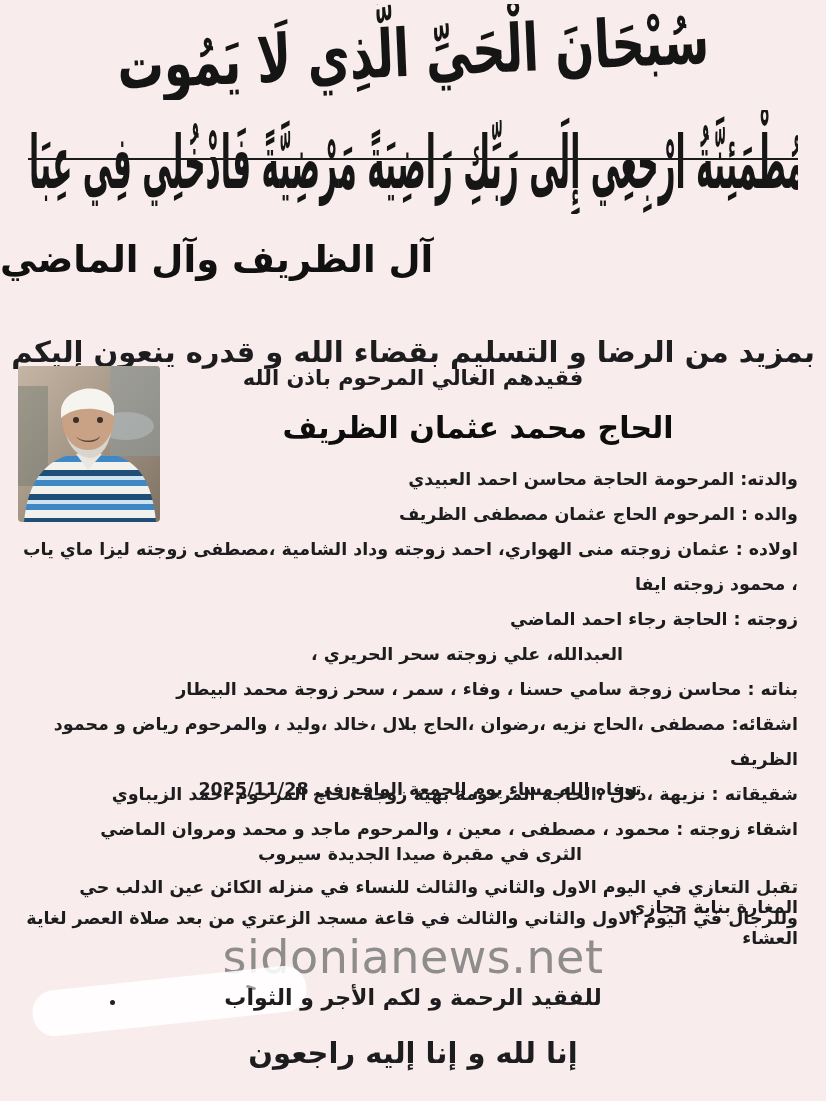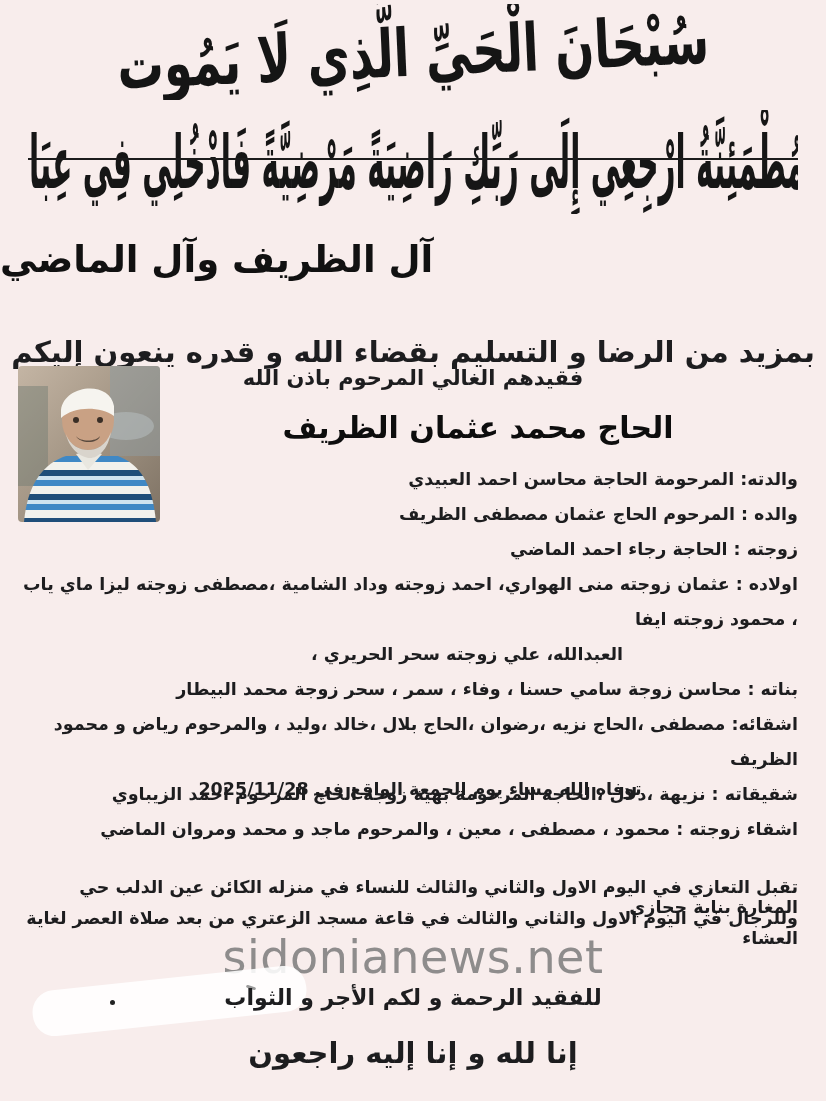--- a/index.html
+++ b/index.html
@@ -153,30 +153,31 @@
       <path d="M58,70 C62,76 78,76 82,70 C80,78 62,78 58,70 Z" fill="#5a4a3e"></path>
       <path d="M43,44 C46,18 92,14 96,40 L96,50 C82,40 56,40 43,52 Z" fill="#f6f4ef"></path>
       <circle cx="58" cy="54" r="3" fill="#3a2e26"></circle>
       <circle cx="82" cy="54" r="3" fill="#3a2e26"></circle>
     </svg>
   </div>
 
   <div class="details">
     <div class="line">والدته:  المرحومة الحاجة محاسن احمد العبيدي</div>
     <div class="line">والده : المرحوم الحاج عثمان مصطفى الظريف</div>
+    <div class="line">اولاده : عثمان زوجته منى الهواري، احمد زوجته وداد الشامية ،مصطفى زوجته ليزا ماي ياب ، محمود زوجته ايفا</div>
     <div class="line">زوجته : الحاجة رجاء احمد الماضي</div>
-    <div class="line">اولاده : عثمان زوجته منى الهواري، احمد زوجته وداد الشامية ،مصطفى زوجته ليزا ماي ياب ، محمود زوجته ايفا</div>
     <div class="line centered">العبدالله، علي زوجته سحر الحريري ،</div>
     <div class="line">بناته : محاسن زوجة سامي حسنا ، وفاء ، سمر ، سحر زوجة محمد  البيطار</div>
     <div class="line">اشقائه: مصطفى ،الحاج نزيه ،رضوان ،الحاج بلال ،خالد ،وليد ، والمرحوم رياض و محمود الظريف</div>
     <div class="line">شقيقاته : نزيهة ،دلال ،الحاجة المرحومة بهية زوجة الحاج المرحوم احمد الزيباوي</div>
     <div class="line">اشقاء زوجته : محمود ، مصطفى ، معين ، والمرحوم ماجد و محمد ومروان الماضي</div>
   </div>
 
   <div class="center-line death-line">توفاه الله مساء يوم الجمعة  الواقع في 2025/11/28</div>
+  <div class="center-line prayer-line2">الثرى في مقبرة صيدا الجديدة  سيروب</div>
   <div class="right-line women-line">تقبل التعازي في اليوم الاول والثاني والثالث  للنساء في منزله الكائن عين الدلب حي المغارة بناية حجازي</div>
   <div class="right-line men-line">وللرجال في اليوم الاول والثاني والثالث في قاعة مسجد الزعتري من بعد صلاة العصر لغاية العشاء</div>
 
   <div class="watermark">sidonianews.net</div>
 
   <div class="smudge"></div>
   <div class="smudge-dot"></div>
   <div class="smudge-mark"></div>
 
   <div class="closing-1">للفقيد الرحمة و لكم الأجر و الثواب</div>

